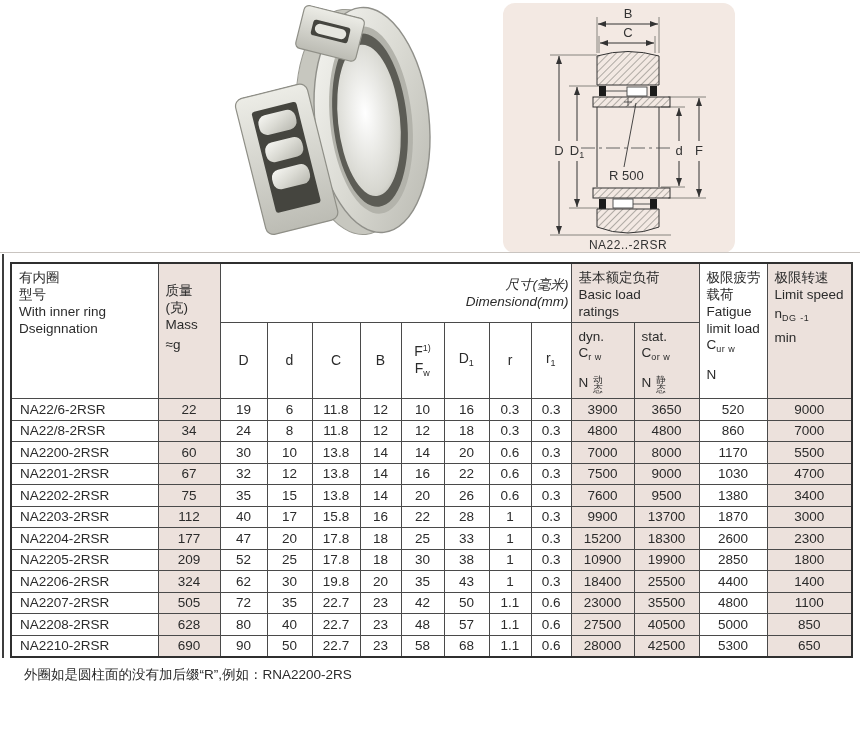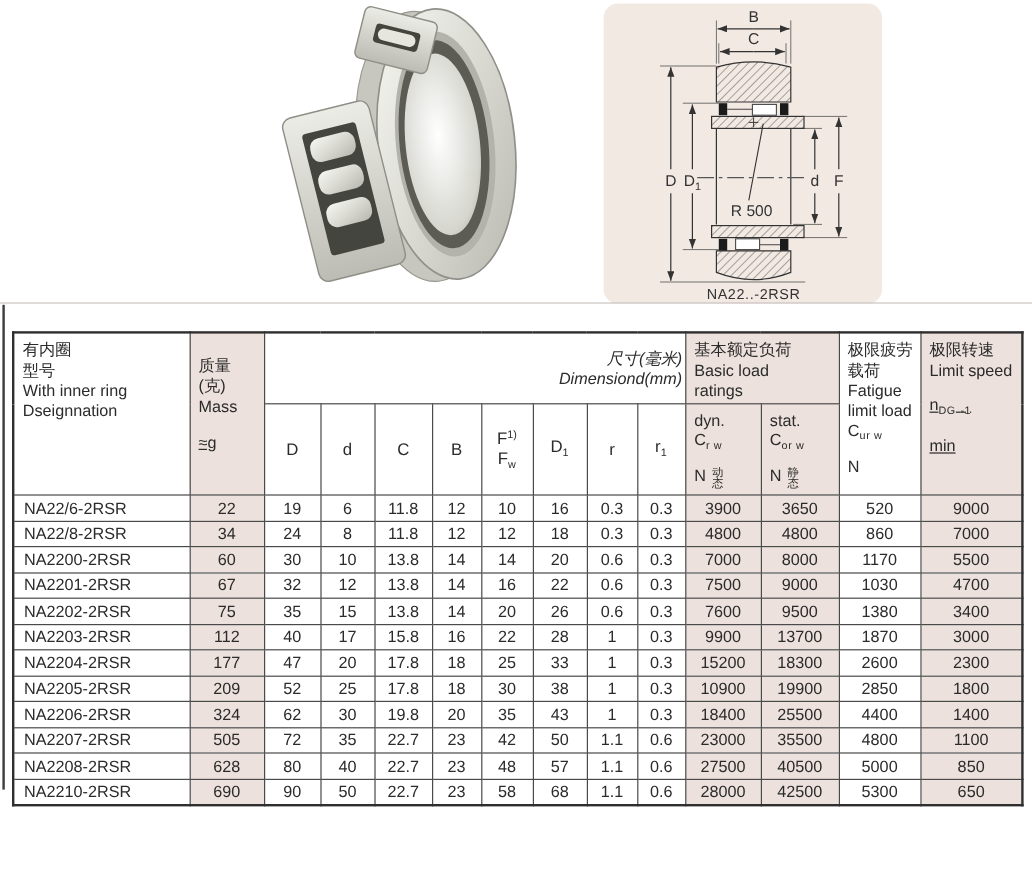--- a/index.html
+++ b/index.html
@@ -20,36 +20,36 @@
   .photo-wrap{position:absolute;left:222px;top:0;width:272px;height:252px;}
   .diagram-panel{
     position:absolute;left:503px;top:3px;width:232px;height:250px;
     background:var(--panel);border-radius:12px;
   }
   .hairline{position:absolute;left:0;top:252px;width:860px;height:1px;background:#c9c4c0;}
   .edge-line{position:absolute;left:2px;top:254px;width:2px;height:404px;background:#3d3d3d;}
 
   
   table.spec{
-    position:absolute;left:10px;top:276px;width:841px;
+    position:absolute;left:10px;top:262px;width:841px;
     border-collapse:collapse;table-layout:fixed;
     border:2px solid var(--border-dark);
   }
   .spec th,.spec td{border:1px solid var(--grid);font-weight:normal;vertical-align:top;}
   .spec thead th{font-size:13.5px;line-height:17px;text-align:left;padding:5px 4px 2px 7px;}
   .spec thead th.center{text-align:right;vertical-align:middle;padding:2px;font-style:italic;}
   .spec thead th.letter{font-size:14px;text-align:center;vertical-align:middle;padding:0;}
   .spec tbody td{
     font-size:13.5px;text-align:center;vertical-align:middle;
     padding:0 2px;white-space:nowrap;overflow:hidden;
   }
   .spec tbody tr{height:21.5px;}
   .spec td.c-des{text-align:left;padding-left:8px;margin-top:12px;}
   .shade{background:var(--shade);}
-  .gap-top{margin-top:13px;text-decoration:underline;}
+  .gap-top{margin-top:3px;}
   .gap-top-sm{margin-top:9px;}
   sub.s{font-size:9px;vertical-align:-3px;letter-spacing:0.5px;}
   sup.s{font-size:9px;vertical-align:5px;}
   .stack{
     display:inline-block;vertical-align:-5px;margin-left:5px;
     font-size:9.5px;line-height:9.5px;text-align:center;
   }
   .sym-line{line-height:15px;}
 
   
@@ -453,13 +453,14 @@
     <td>0.6</td>
     <td class="shade">28000</td>
     <td class="shade">42500</td>
     <td>5300</td>
     <td class="shade">650</td>
   </tr>
     </tbody>
 </table>
 
 <div class="footnote">
+  <div class="l2">外圈如是圆柱面的没有加后缀“R”,例如：RNA2200-2RS</div>
 </div>
 
 </body></html>

